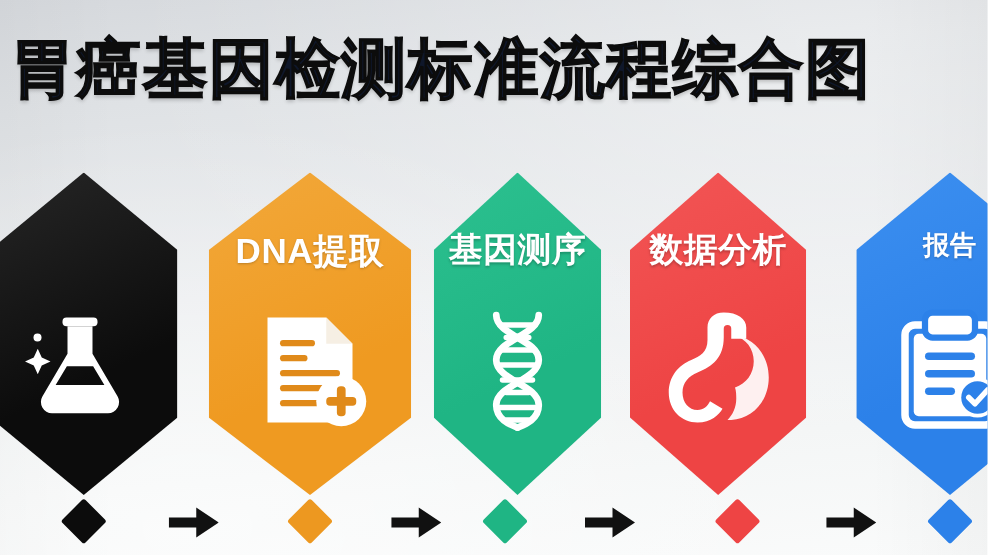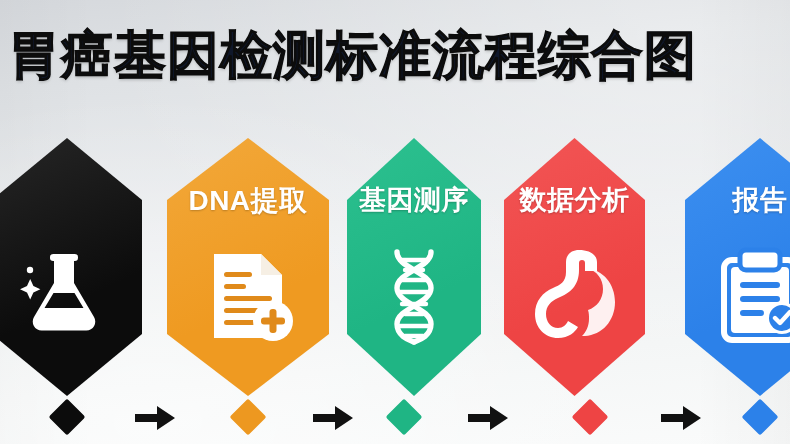--- a/index.html
+++ b/index.html
@@ -208,21 +208,21 @@
     </div>
     <div class="diamond" style="background: rgb(238, 68, 68); left: 577px; top: 266px;"></div>
     <div class="arrow" style="left: 660.5px;">
     <svg viewBox="0 0 40 28">
       <path d="M0 10 H22 V2 L40 14 L22 26 V18 H0 Z" fill="#111111"></path>
     </svg>
     </div>
     <div class="step" style="left: 685px; width: 150px;">
       <div class="hex" style="background: linear-gradient(155deg, rgb(60, 143, 240) 0%, rgb(44, 129, 233) 62%, rgb(44, 129, 233) 100%);"></div>
       <div class="hex-inner">
-        <div class="step-label" style="font-size: 27px;">报告</div>
+        <div class="step-label" style="font-size: 21px;">报告</div>
         <div class="step-icon">
     <svg viewBox="0 0 100 100">
       <g>
         <rect x="14" y="14" width="72" height="80" rx="8" fill="none" stroke="#ffffff" stroke-width="6"></rect>
         <rect x="21" y="21" width="58" height="66" rx="4" fill="#ffffff"></rect>
         <path d="M36 6 h28 a6 6 0 0 1 6 6 v10 H30 V12 a6 6 0 0 1 6 -6 z" fill="#ffffff" stroke="#2c81e9" stroke-width="0"></path>
         <rect x="30" y="4" width="40" height="20" rx="6" fill="#ffffff" stroke="#2c81e9" stroke-width="5"></rect>
         <g fill="#2c81e9">
           <rect x="30" y="36" width="40" height="6" rx="3"></rect>
           <rect x="30" y="50" width="40" height="6" rx="3"></rect>

